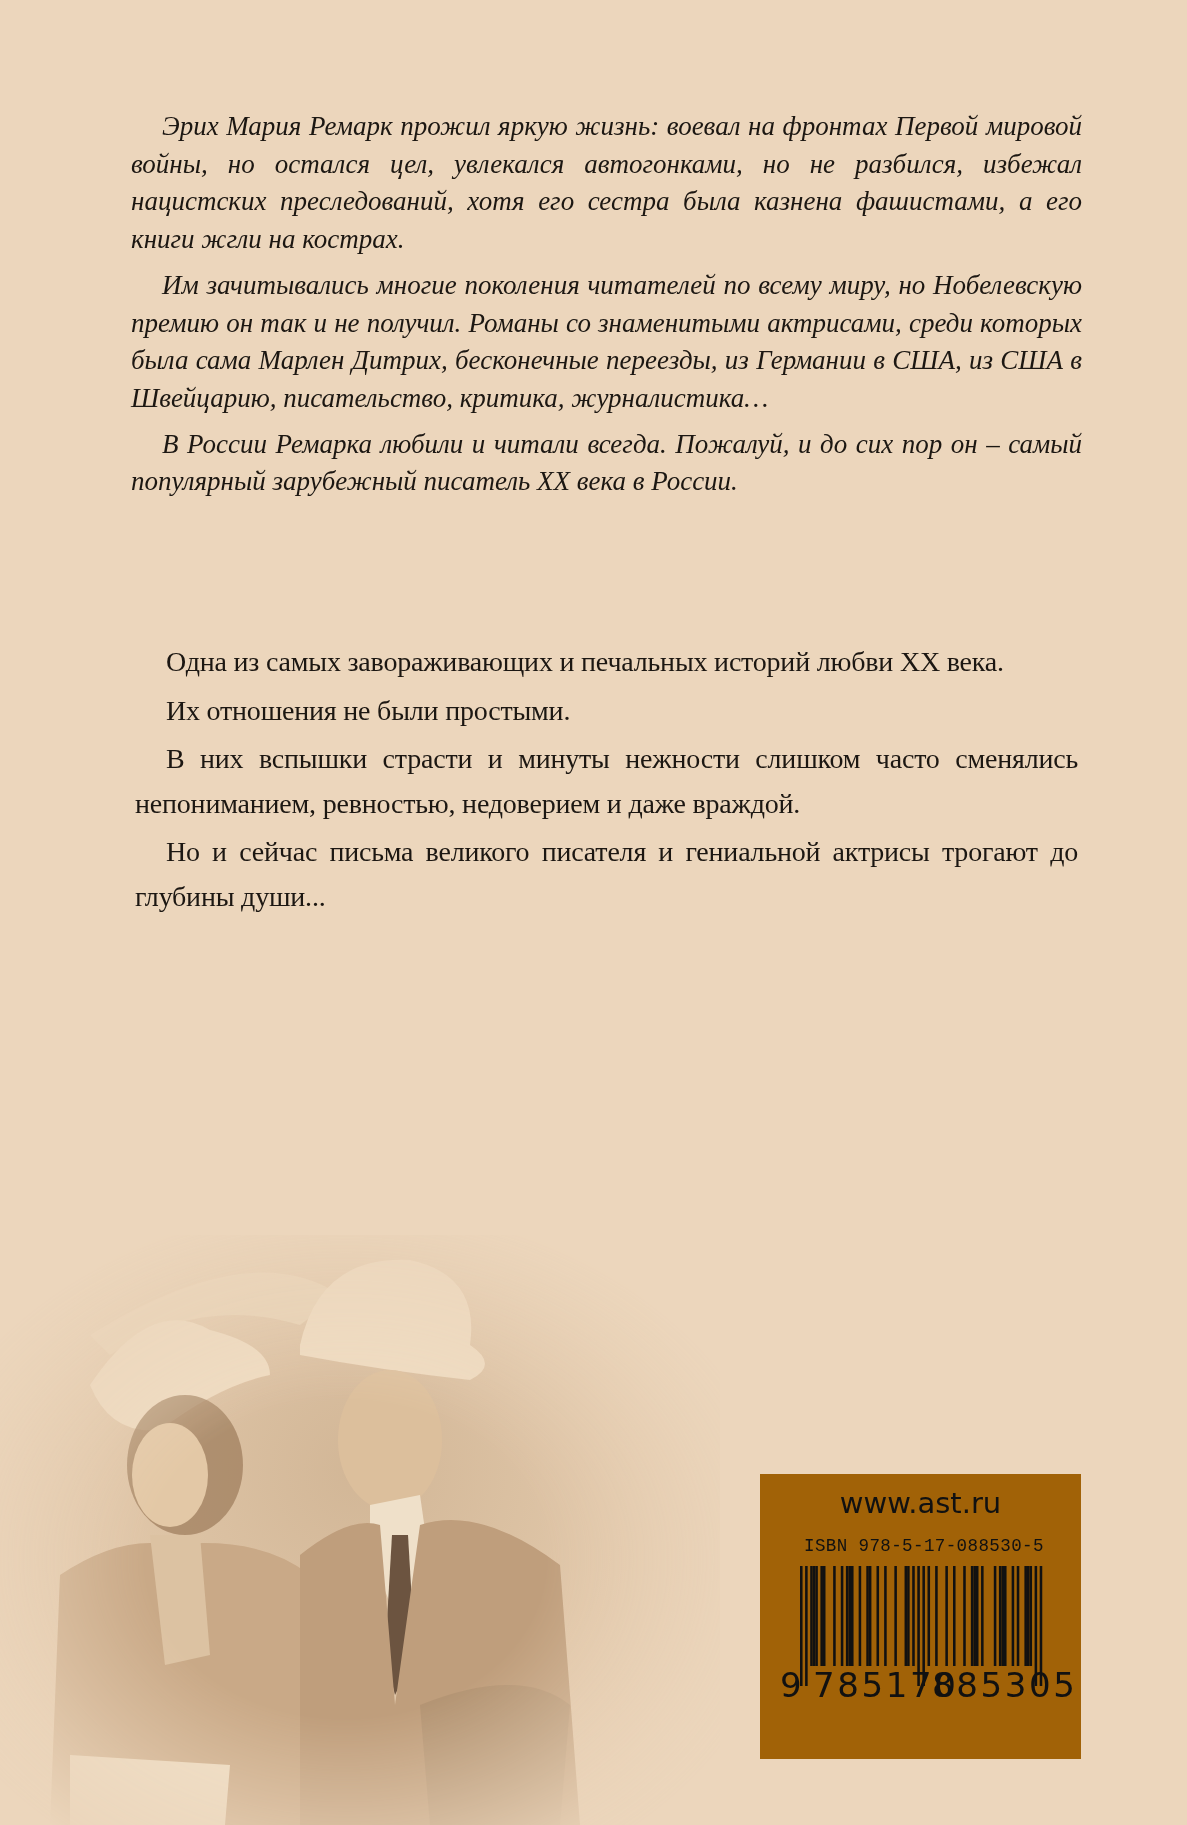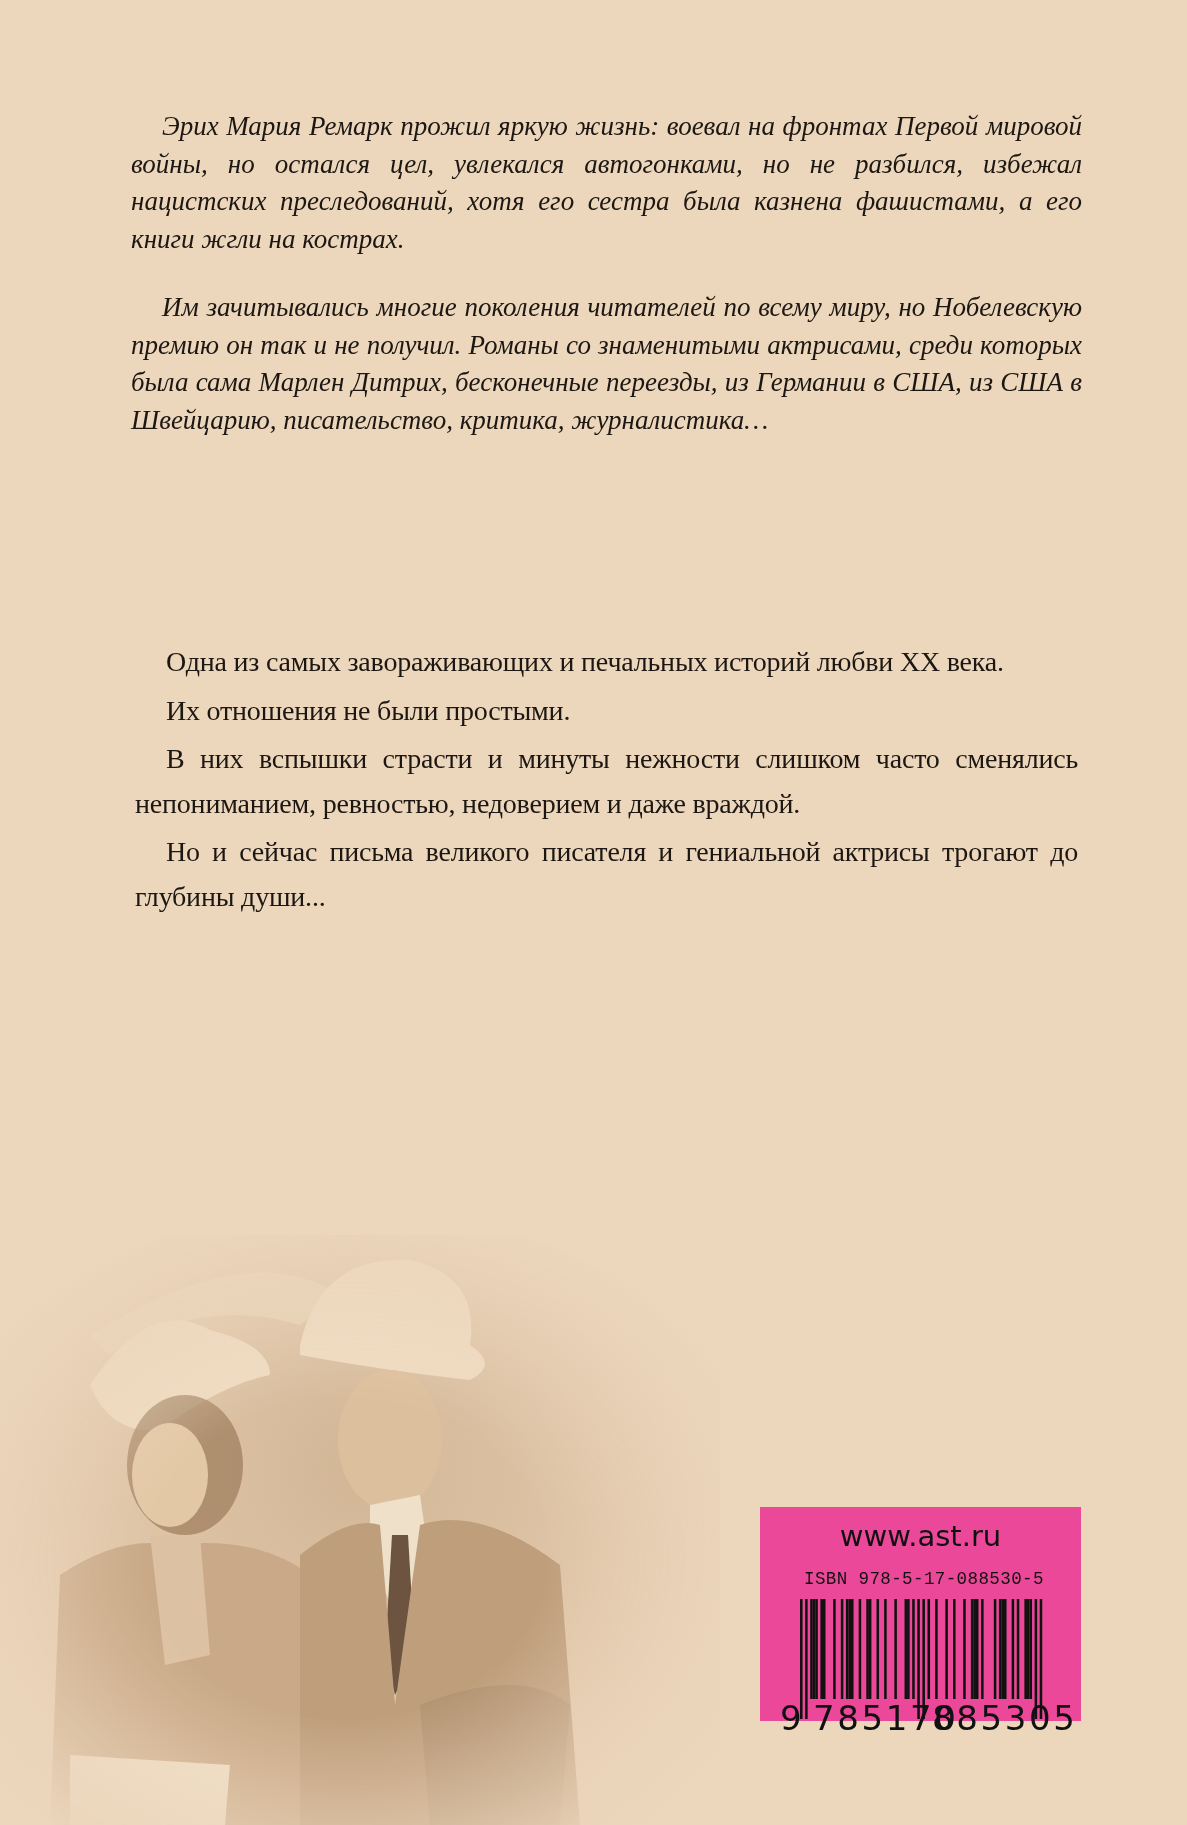--- a/index.html
+++ b/index.html
@@ -17,27 +17,27 @@
   }
   .photo .bgtone { position:absolute; inset:0; background: radial-gradient(ellipse at 50% 40%, #c9ab8a 0%, #dcc1a2 50%, #ecd6bc 100%); opacity:.75; }
   .photo svg { position:absolute; left:0; top:0; }
 
   .text-block {
     position: absolute; left: 131px; width: 951px;
     text-align: justify;
   }
   .italic-block { top: 108px; font-style: italic; font-size: 27px; line-height: 37.7px; }
   .italic-block p { margin: 0 0 0 0; text-indent: 31px; }
-  .italic-block p + p { margin-top: 30px; }
+  .italic-block p + p { margin-top: 8px; }
   .roman-block { top: 636px; font-size: 28px; line-height: 44.6px; letter-spacing: -0.2px; }
   .roman-block p { margin: 4px; text-indent: 31px; }
 
   .isbn-box {
-    position: absolute; left: 760px; top: 1507px; width: 321px; height: 214px;
-    background: #ec4899;
+    position: absolute; left: 760px; top: 1474px; width: 321px; height: 285px;
+    background: #a16207;
   }
   .isbn-url {
     position: absolute; left: 0; right: 0; top: 12px; text-align: center;
     font-family: "DejaVu Sans", sans-serif; font-size: 29px; color: #111;
   }
   .isbn-label {
     position: absolute; left: 44px; top: 62px;
     font-family: Liberation Mono, monospace; font-size: 17.5px; color: #111;
     letter-spacing: 0.4px;
   }
@@ -76,20 +76,21 @@
 
     <path d="M420 470 Q520 430 570 470 L560 590 L430 590 Z" fill="#b39373" opacity=".9"></path>
 
     <path d="M70 520 L230 530 L225 590 L70 590 Z" fill="#f0e0c8"></path>
   </svg>
 </div>
 
 <div class="text-block italic-block">
   <p>Эрих Мария Ремарк прожил яркую жизнь: воевал на фронтах Первой мировой войны, но остался цел, увлекался автогонками, но не разбился, избежал нацистских преследований, хотя его сестра была казнена фашистами, а его книги жгли на кострах.</p>
   <p>Им зачитывались многие поколения читателей по всему миру, но Нобелевскую премию он так и не получил. Романы со знаменитыми актрисами, среди которых была сама Марлен Дитрих, бесконечные переезды, из Германии в США, из США в Швейцарию, писательство, критика, журналистика…</p>
+  <p>В России Ремарка любили и читали всегда. Пожалуй, и до сих пор он – самый популярный зарубежный писатель XX века в России.</p>
 </div>
 
 <div class="text-block roman-block">
   <p>Одна из самых завораживающих и печальных историй любви XX века.</p>
   <p>Их отношения не были простыми.</p>
   <p>В них вспышки страсти и минуты нежности слишком часто сменялись непониманием, ревностью, недоверием и даже враждой.</p>
   <p>Но и сейчас письма великого писателя и гениальной актрисы трогают до глубины души...</p>
 </div>
 
 <div class="isbn-box">

